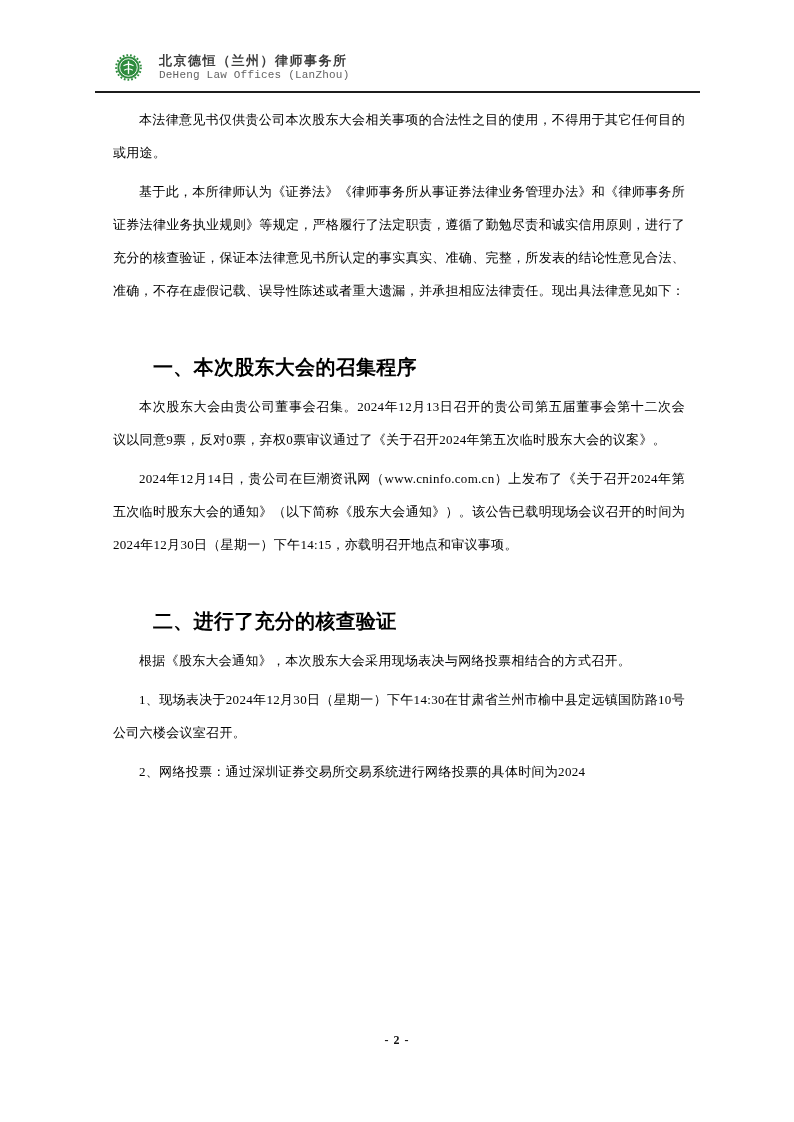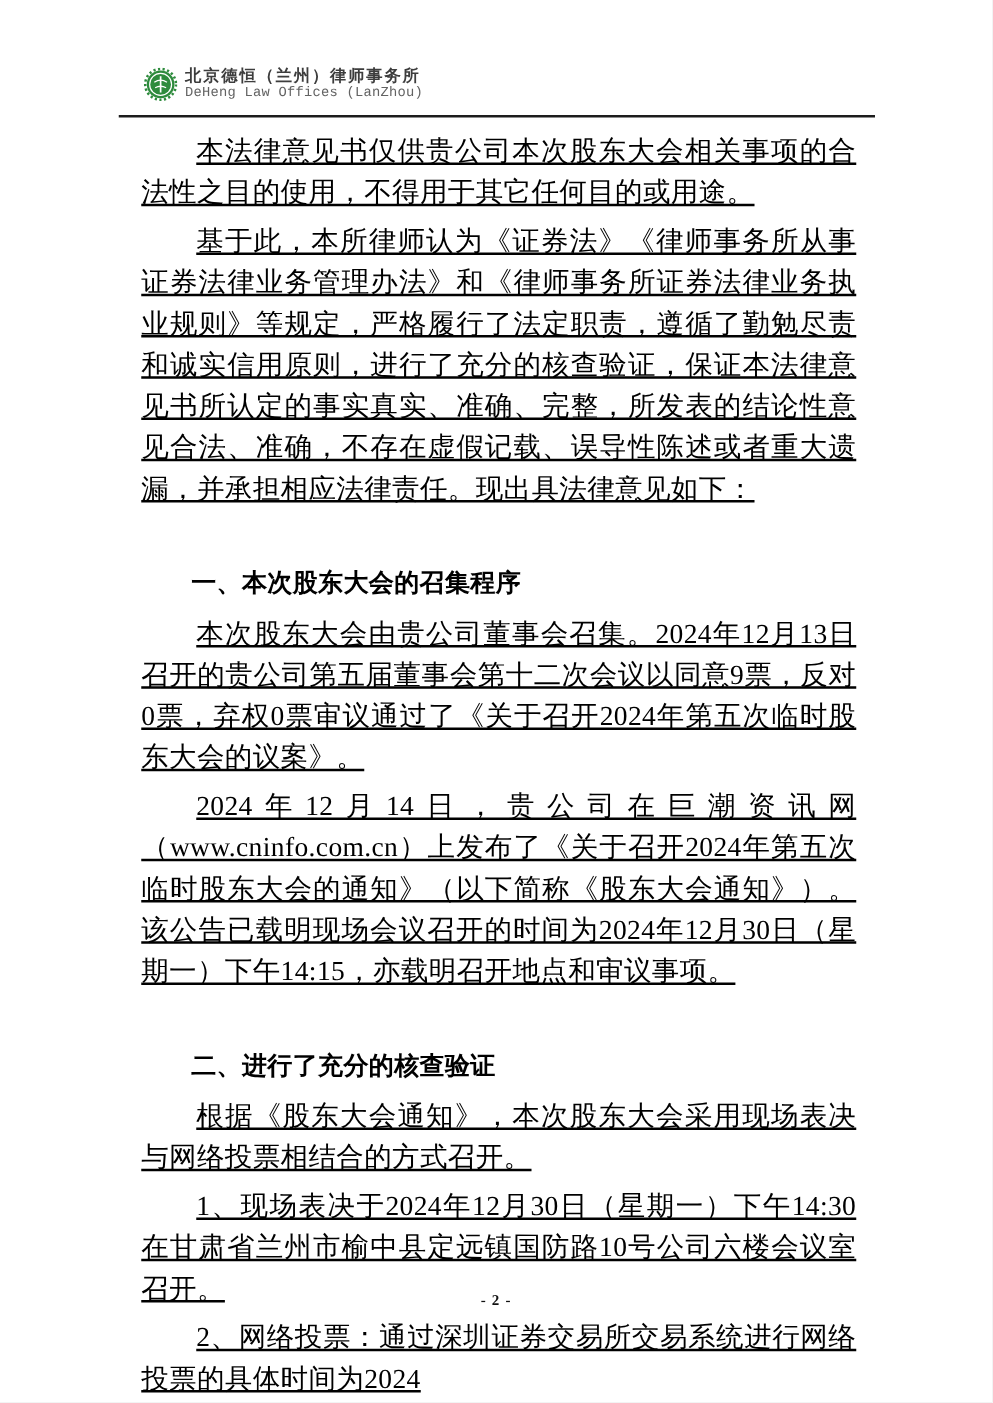--- a/index.html
+++ b/index.html
@@ -18,21 +18,21 @@
   .header {
     display:flex;
     justify-content:space-between;
     align-items:flex-start;
     border-bottom:2.5px solid #1c1c1c;
     padding-bottom:6px;
   }
   .brand {
     display:flex;
     align-items:flex-start;
-    gap:6px;
+    gap:17px;
     margin-left:20px;
     padding-top:3px;
   }
   .brand-logo { flex:0 0 auto; margin-top:1px; }
   .brand-text { display:flex; flex-direction:column; }
   .brand-cn {
     font-family:"Liberation Sans","DejaVu Sans",sans-serif;
     font-weight:bold;
     font-size:13px;
     letter-spacing:1.5px;
@@ -54,27 +54,26 @@
     line-height:26px;
     letter-spacing:0.5px;
     padding-top:4px;
   }
   
   .content {
     margin:0 15px 0 18px;
     padding-top:10px;
   }
   .para {
-    font-size:22px;
+    font-size:13px;
     line-height:33px;
     text-align:justify;
     text-indent:2em;
     margin:0 0 6px 0;
     letter-spacing:0.3px;
-    text-decoration:underline;
   }
   .heading {
     font-family:"Liberation Sans","DejaVu Sans",sans-serif;
     font-weight:bold;
     font-size:20px;
     line-height:33px;
     text-indent:2em;
     margin:44px 0 6px 0;
     letter-spacing:0.3px;
   }

